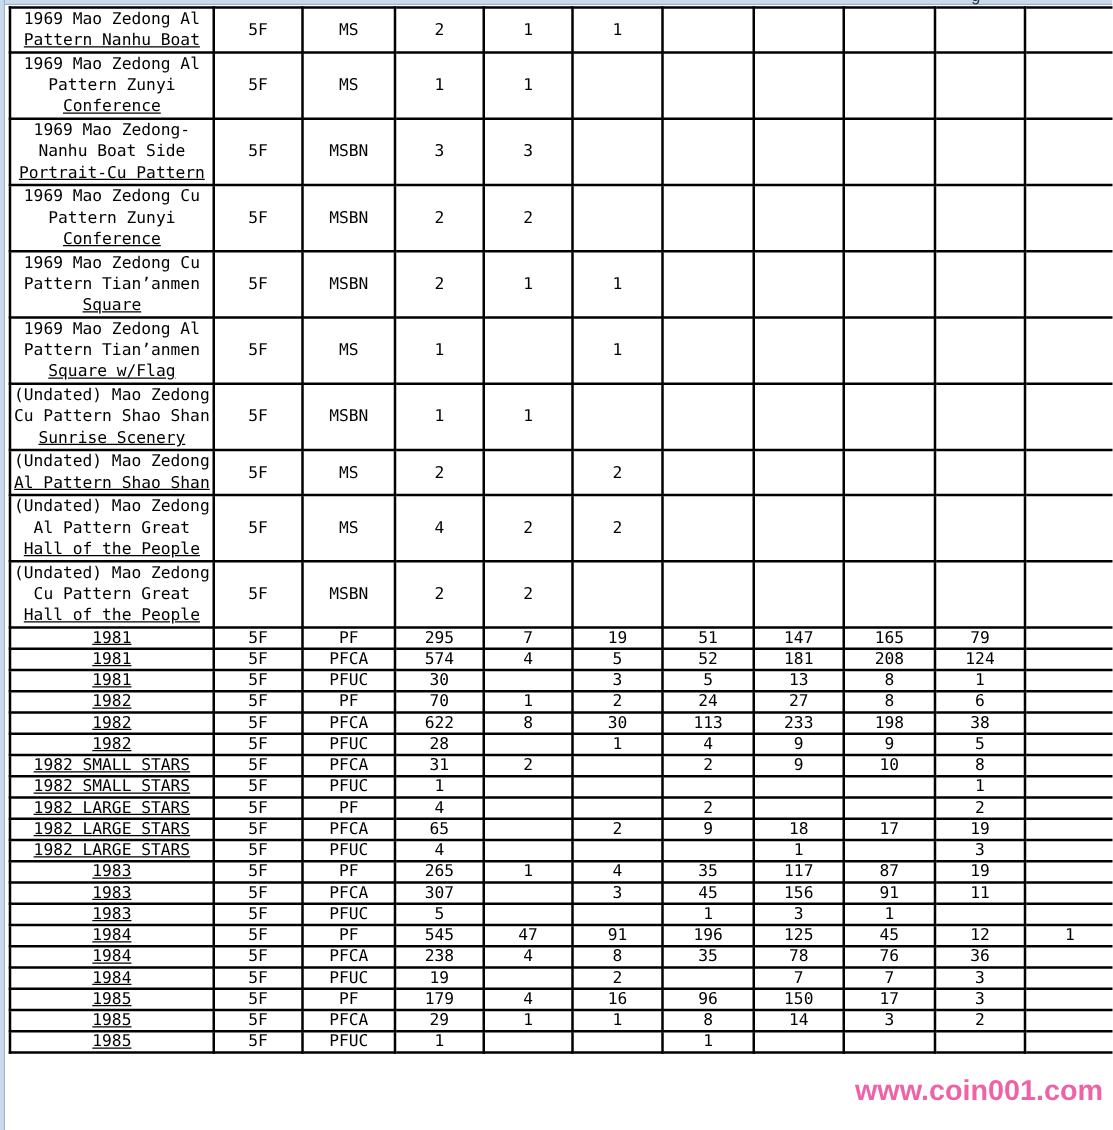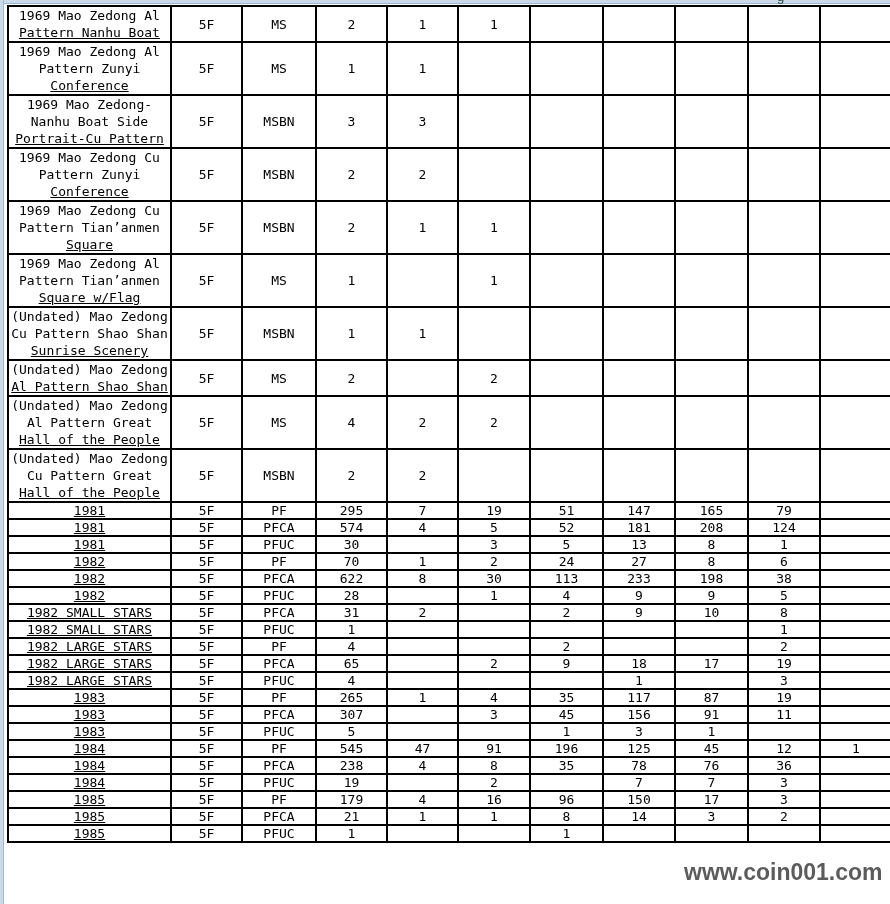--- a/index.html
+++ b/index.html
@@ -462,21 +462,21 @@
         <td>96</td>
         <td>150</td>
         <td>17</td>
         <td>3</td>
         <td></td>
       </tr>
       <tr class="cen">
         <td><span class="lnk">1985</span></td>
         <td>5F</td>
         <td>PFCA</td>
-        <td>21</td>
+        <td>29</td>
         <td>1</td>
         <td>1</td>
         <td>8</td>
         <td>14</td>
         <td>3</td>
         <td>2</td>
         <td></td>
       </tr>
       <tr class="cen">
         <td><span class="lnk">1985</span></td>
@@ -487,13 +487,13 @@
         <td></td>
         <td>1</td>
         <td></td>
         <td></td>
         <td></td>
         <td></td>
       </tr>
     </tbody>
 </table>
 
-<div class="watermark" style="color: #404040;">www.coin001.com</div>
+<div class="watermark" style="color: #ec4899;">www.coin001.com</div>
 
 </body></html>

